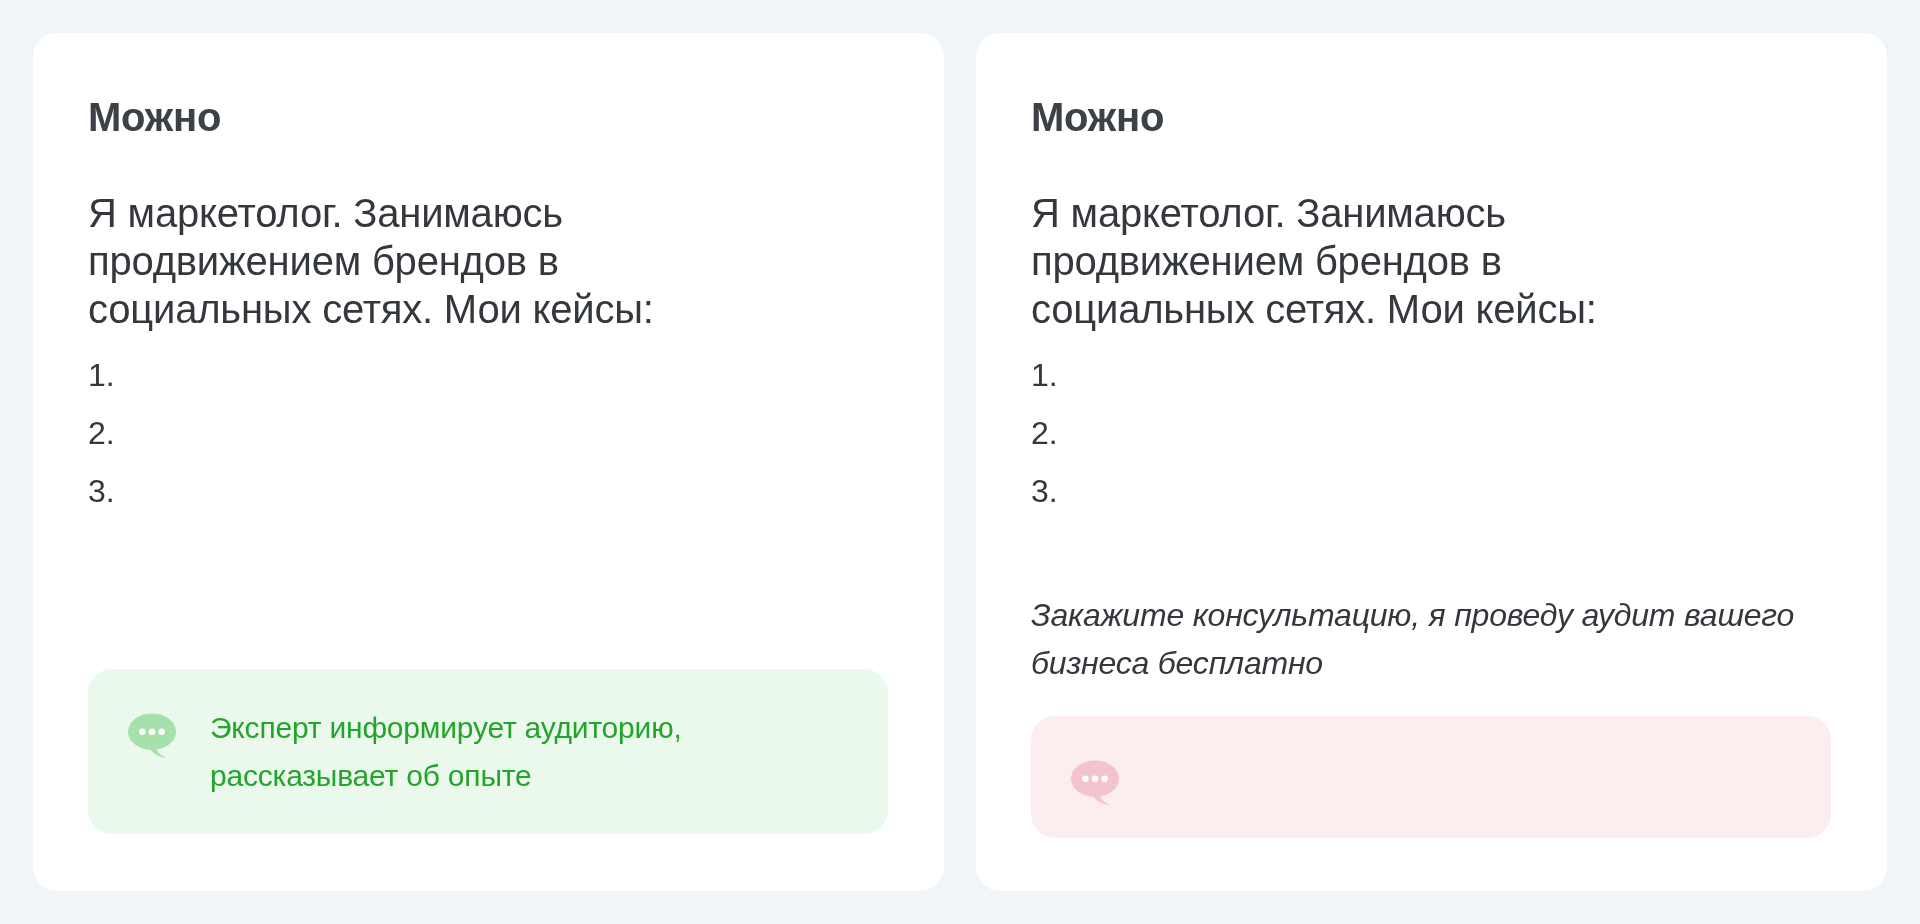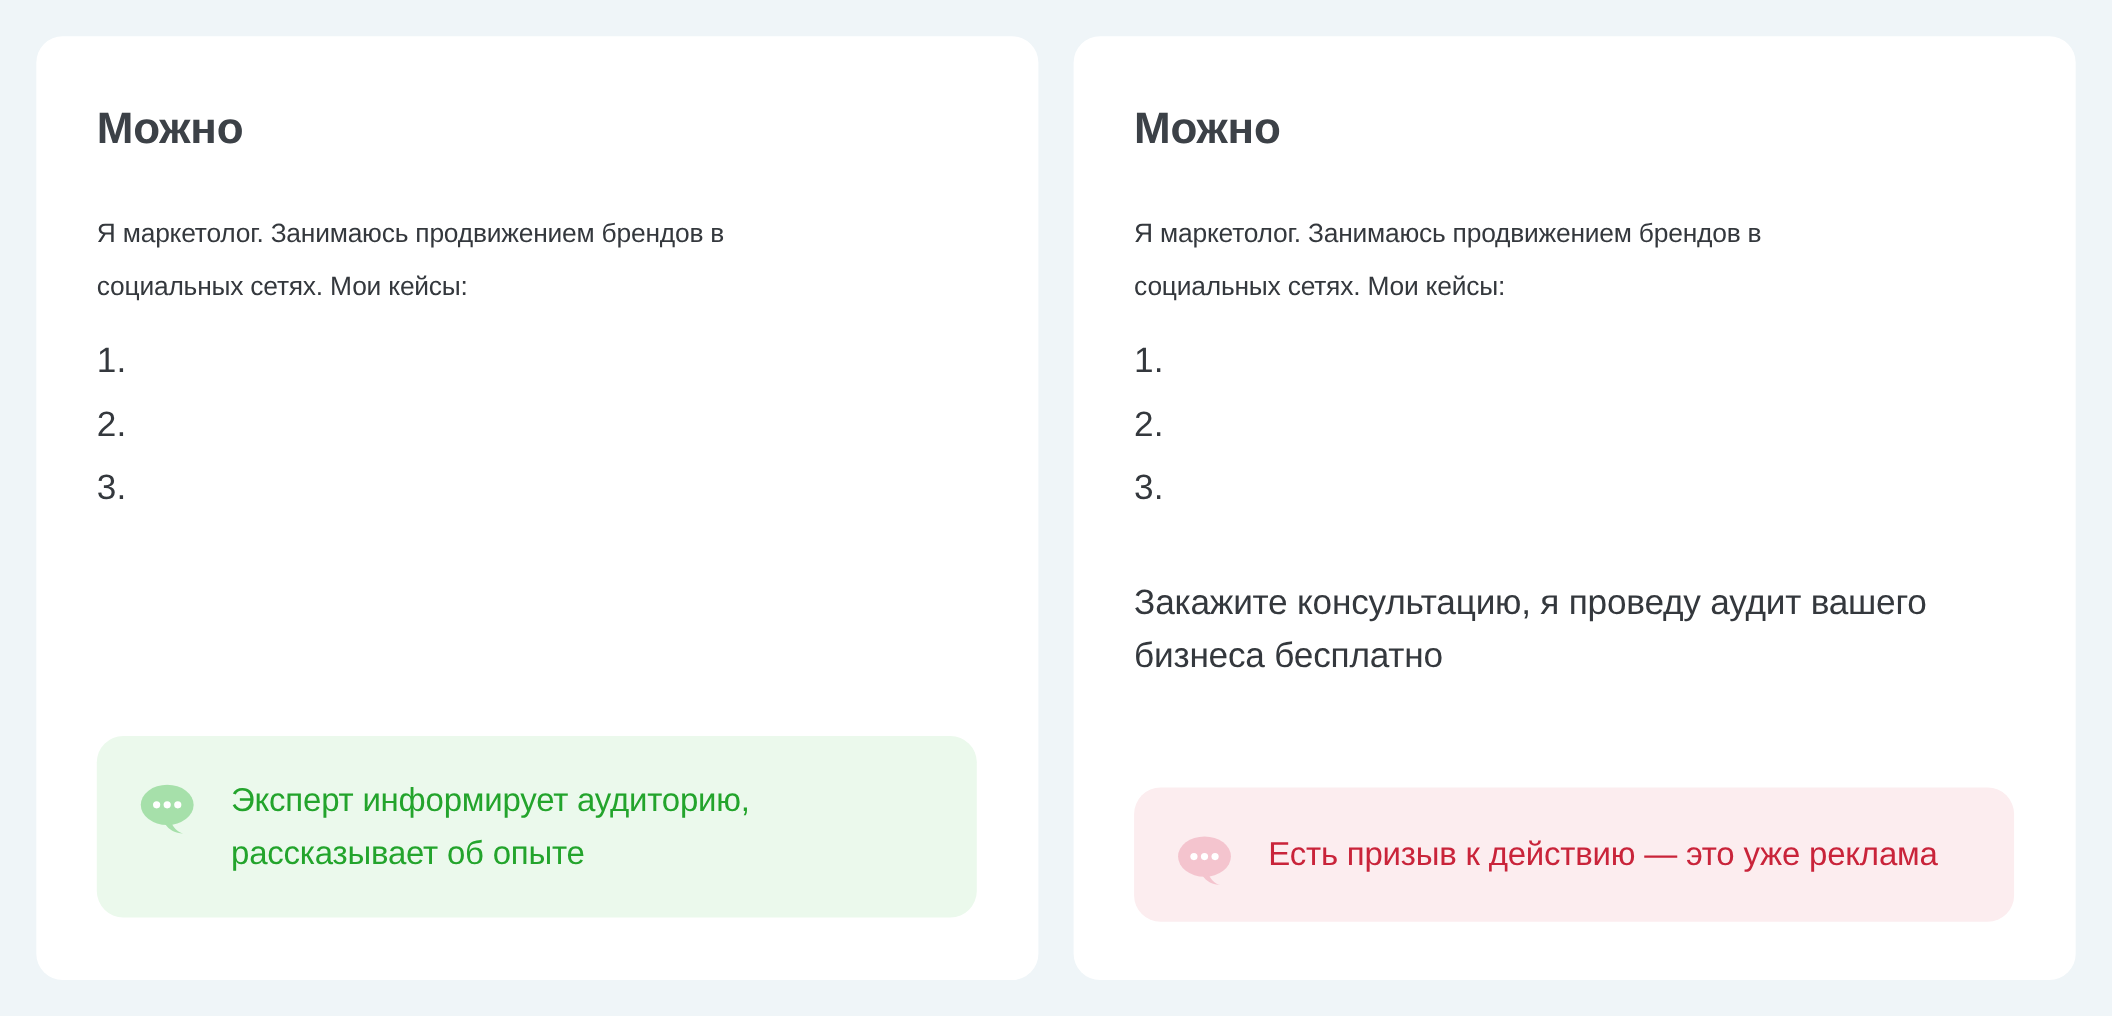--- a/index.html
+++ b/index.html
@@ -22,37 +22,38 @@
     box-sizing:border-box;
   }
   .card-title{
     margin:0;
     font-size:40px;line-height:48px;font-weight:700;
     color:var(--title-color,#3c4147);
     letter-spacing:-0.2px;
   }
   .para{
     margin:48px 0 0;
-    font-size:24px;line-height:48px;font-weight:400;
+    font-size:40px;line-height:48px;font-weight:400;
     color:var(--body-color,#34383d);
     letter-spacing:-0.2px;
     max-width:660px;
   }
   .num-list{margin-top:18px;}
   .list-item{
     margin:10px 0 0;
     font-size:32px;line-height:48px;
     color:var(--body-color,#34383d);
   }
   .para-extra{
-    margin:56px 0 0;
+    margin:76px 0 0;
     font-size:32px;line-height:48px;
     color:var(--body-color,#34383d);
     letter-spacing:-0.2px;
     max-width:800px;
+    font-style:italic;
   }
   .callout{
     position:absolute;left:55px;bottom:57px;
     width:800px;box-sizing:border-box;
     border-radius:24px;
     display:flex;align-items:center;
     padding:0 30px 0 122px;
   }
   .callout-green{height:165px;background:var(--green-bg,#ebf9ec);}
   .callout-red{height:122px;bottom:53px;background:var(--red-bg,#fcedef);}
@@ -104,17 +105,16 @@
     </div>
     <p class="para-extra">Закажите консультацию, я проведу аудит вашего бизнеса бесплатно</p>
     <div class="callout callout-red">
       <svg class="bubble" viewBox="0 0 52 48" xmlns="http://www.w3.org/2000/svg" aria-hidden="true">
         <ellipse cx="26" cy="19" rx="25" ry="19" fill="currentColor"></ellipse>
         <path d="M29 34 C31.5 40 35.5 44.5 41 46 C34 46 27.5 42.5 24 37 Z" fill="currentColor"></path>
         <circle cx="16" cy="19" r="3.4" fill="#ffffff"></circle>
         <circle cx="26" cy="19" r="3.4" fill="#ffffff"></circle>
         <circle cx="36" cy="19" r="3.4" fill="#ffffff"></circle>
       </svg>
-      <span class="callout-text">Есть призыв к действию — это уже реклама</span>
     </div>
   </section>
 
 </div>
 
 </body></html>

